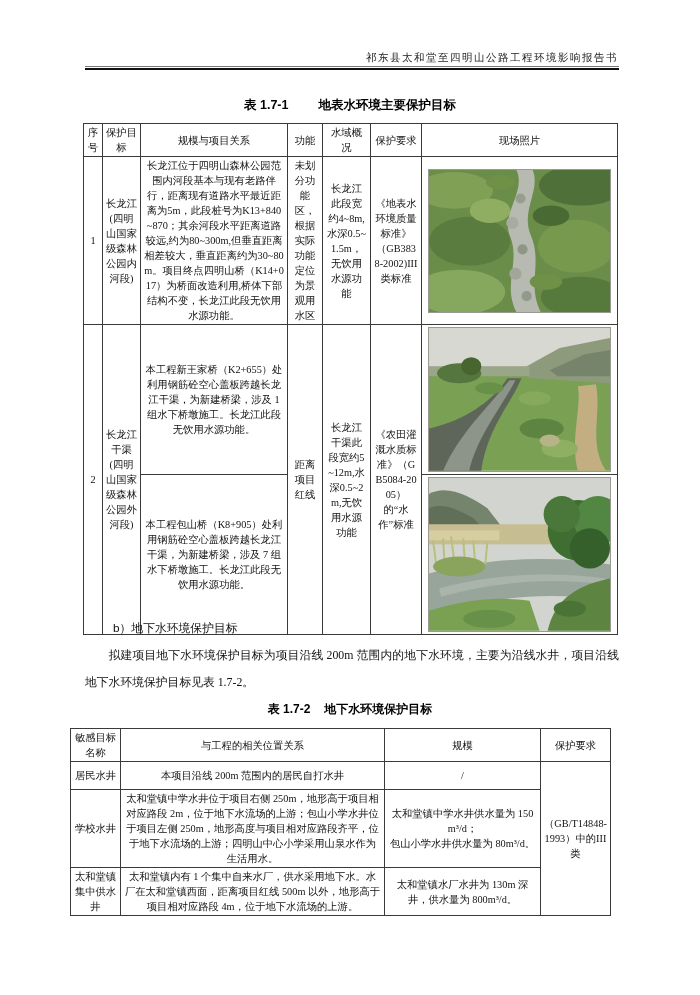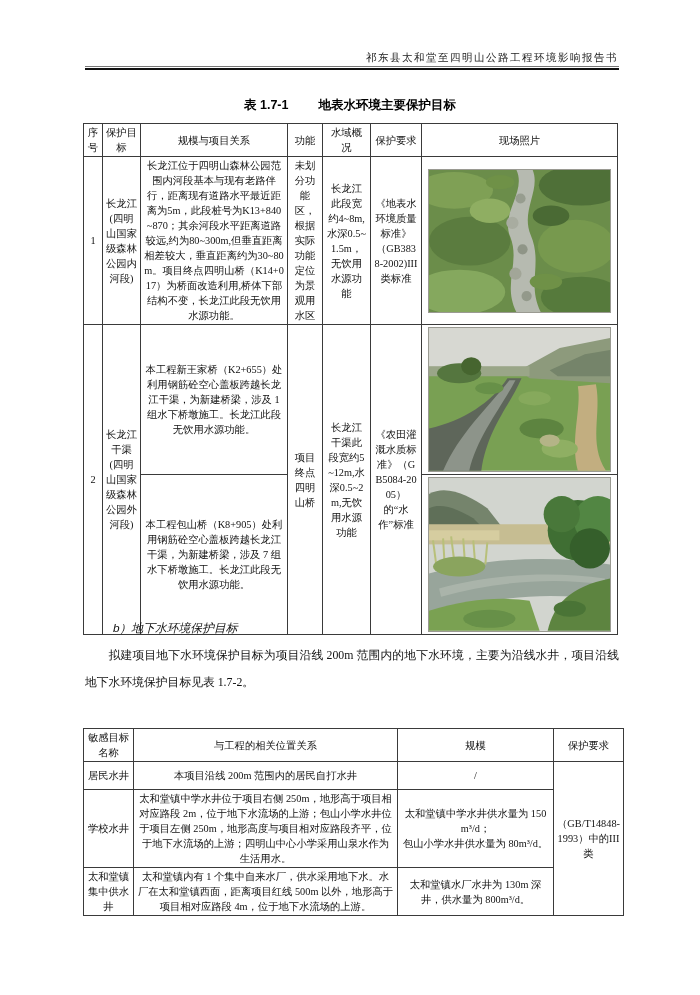--- a/index.html
+++ b/index.html
@@ -34,31 +34,31 @@
     border:1px solid #3a3a3a; font-weight:normal;
     text-align:center; vertical-align:middle;
     font-size:10.3px; line-height:1.46; color:#111;
     padding:1px 3px; overflow:hidden; word-break:break-all;
   }
   .t1 { position:absolute; left:83px; top:123px; width:534px; }
   .t1 thead tr { height:32px; }
   .t1 .r1 { height:146px; }
   .t1 .r2a { height:147px; }
   .t1 .r2b { height:157px; }
-  .t2 { position:absolute; left:83px; top:728px; width:540px; }
+  .t2 { position:absolute; left:70px; top:728px; width:540px; }
   .t2 thead tr { height:30px; }
   .t2 .g1 { height:28px; }
   .t2 .g2 { height:60px; }
   .t2 .g3 { height:48px; }
   .photo-cell { padding:2px 6px; }
   .photo-cell svg { display:block; width:100%; height:100%; border:1px solid #9a9a92; }
   
   .sec-b {
     position:absolute; left:113px; top:621px;
-    font-family:"Liberation Sans", sans-serif; font-size:11.8px; color:#111;font-style:italic;
+    font-family:"Liberation Sans", sans-serif; font-size:11.8px; color:#111;
   }
   .para {
     position:absolute; left:85px; top:642px; width:534px; margin:0;
     font-size:11.8px; line-height:27px; text-indent:2em;
     text-align:justify; color:#111;
   }
   .page-number {
     position:absolute; top:924px; left:0; width:700px;
     text-align:center; font-size:10.5px; color:#222;
   }
@@ -125,21 +125,21 @@
             <circle cx="96" cy="124" r="5" fill="#93998b"></circle>
             <ellipse cx="70" cy="12" rx="14" ry="7" fill="#6f9147"></ellipse>
             <ellipse cx="115" cy="110" rx="16" ry="8" fill="#6f9147"></ellipse>
           </svg>
         </td>
       </tr>
       <tr class="r2a">
         <td rowspan="2">2</td>
         <td rowspan="2">长龙江干渠(四明山国家级森林公园外河段)</td>
         <td>本工程新王家桥（K2+655）处利用钢筋砼空心盖板跨越长龙江干渠，为新建桥梁，涉及 1 组水下桥墩施工。长龙江此段无饮用水源功能。</td>
-        <td rowspan="2">项目终点四明山桥</td>
+        <td rowspan="2">距离项目红线</td>
         <td rowspan="2">长龙江干渠此段宽约5~12m,水深0.5~2m,无饮用水源功能</td>
         <td rowspan="2">《农田灌溉水质标准》（GB5084-2005）的“水作”标准</td>
         <td class="photo-cell">
 
           <svg viewBox="0 0 180 142" preserveAspectRatio="none">
             <rect width="180" height="142" fill="#79a053"></rect>
             <rect width="180" height="42" fill="#d7d8d2"></rect>
             <path d="M90,42 L130,20 L180,10 L180,55 L100,50 Z" fill="#8d9a7c"></path>
             <path d="M120,42 L155,26 L180,22 L180,48 L128,48 Z" fill="#75846a"></path>
             <rect y="38" width="100" height="10" fill="#9aa688"></rect>
@@ -187,20 +187,23 @@
             <ellipse cx="140" cy="130" rx="16" ry="8" fill="#4a7436"></ellipse>
           </svg>
         </td>
       </tr>
     </tbody>
   </table>
 
   <div class="sec-b">b）地下水环境保护目标</div>
   <p class="para">拟建项目地下水环境保护目标为项目沿线 200m 范围内的地下水环境，主要为沿线水井，项目沿线地下水环境保护目标见表 1.7-2。</p>
 
+  <div class="caption caption2">
+    <span>表 1.7-2</span><span class="cap-gap2">地下水环境保护目标</span>
+  </div>
 
   <table class="t2">
     <colgroup>
       <col style="width:50px">
         <col style="width:264px">
         <col style="width:156px">
         <col style="width:70px">
     </colgroup>
     <thead>
       <tr>

